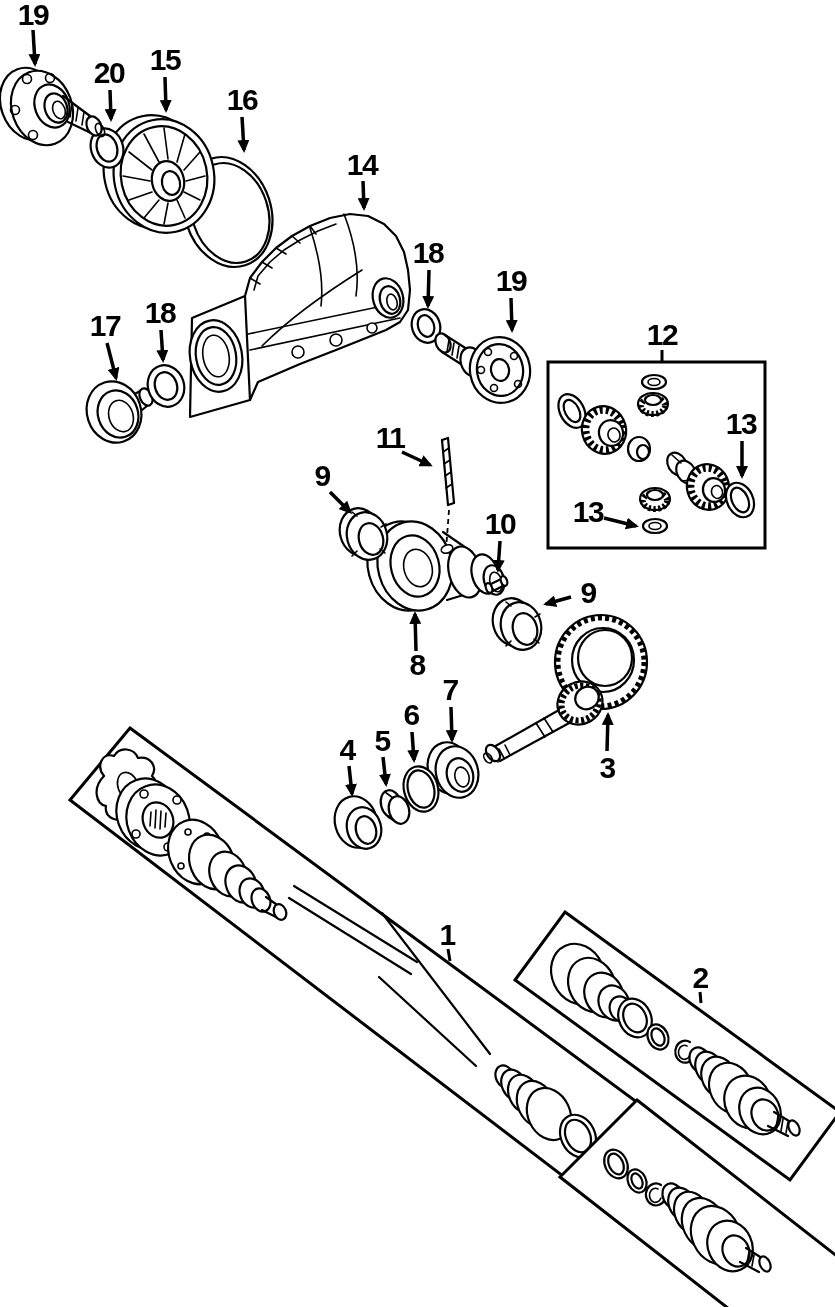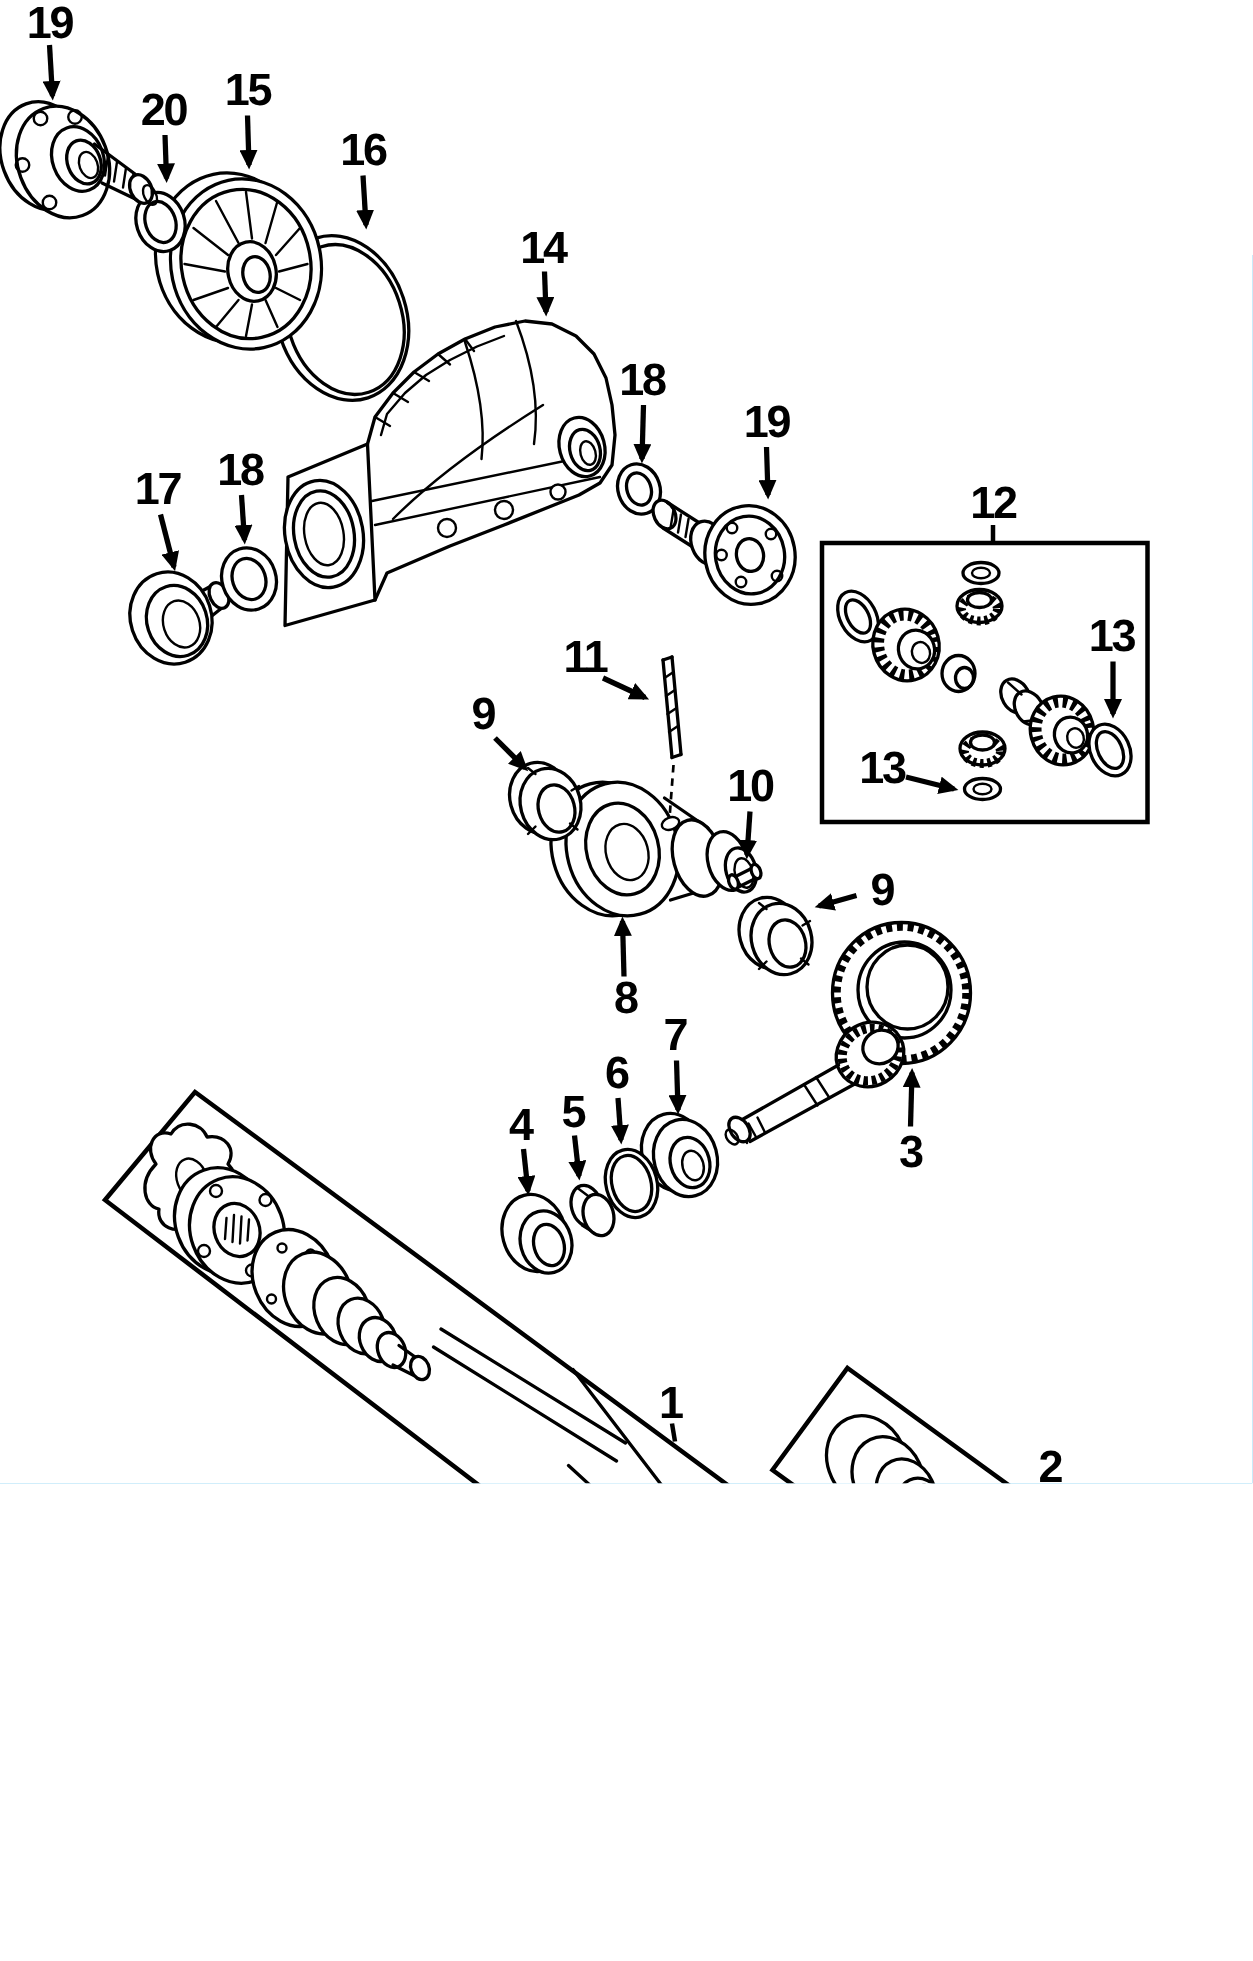--- a/index.html
+++ b/index.html
@@ -1,16 +1,16 @@
 <!DOCTYPE html>
 <html><head>
 <meta charset="utf-8">
 <style>
   html,body{margin:0;padding:0;background:#ffffff;}
-  .stage{position:relative;width:835px;height:989px;background:#0ea5e9;overflow:hidden;}
+  .stage{position:relative;width:835px;height:1307px;background:#c4b5fd;overflow:hidden;}
   svg{display:block;}
   .s{stroke:#000000;stroke-width:2.2;fill:none;stroke-linecap:round;stroke-linejoin:round;}
   .w{stroke:#000000;stroke-width:2.2;fill:#ffffff;stroke-linecap:round;stroke-linejoin:round;}
   .thin{stroke-width:1.6;}
   .bx{stroke:#000000;stroke-width:3;fill:#ffffff;stroke-linejoin:miter;}
   .teeth{fill:none;stroke:#000000;}
   .dash{stroke:#000000;stroke-width:1.8;fill:none;stroke-dasharray:5 4;}
   .lbl{font-family:"Liberation Sans",sans-serif;font-weight:bold;font-size:30px;letter-spacing:-1.5px;fill:#000000;text-anchor:middle;}
   .arrow{stroke:#000000;stroke-width:3.5;fill:none;}
   .leader{stroke:#000000;stroke-width:3;fill:none;}

